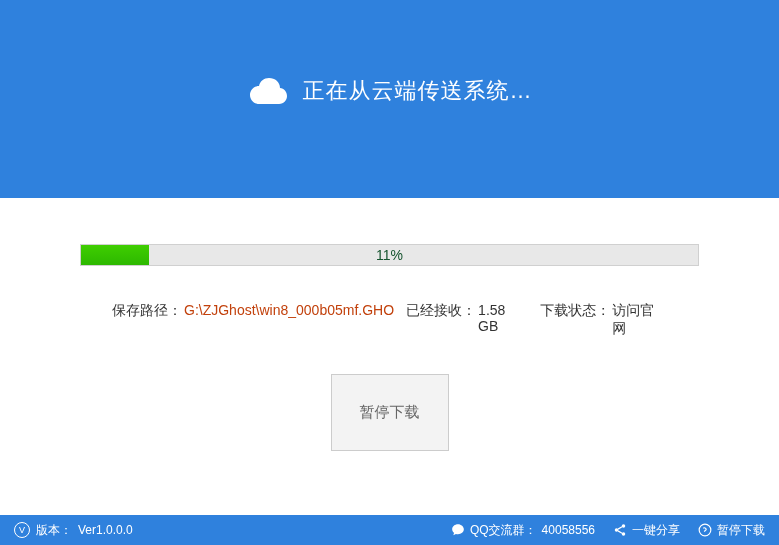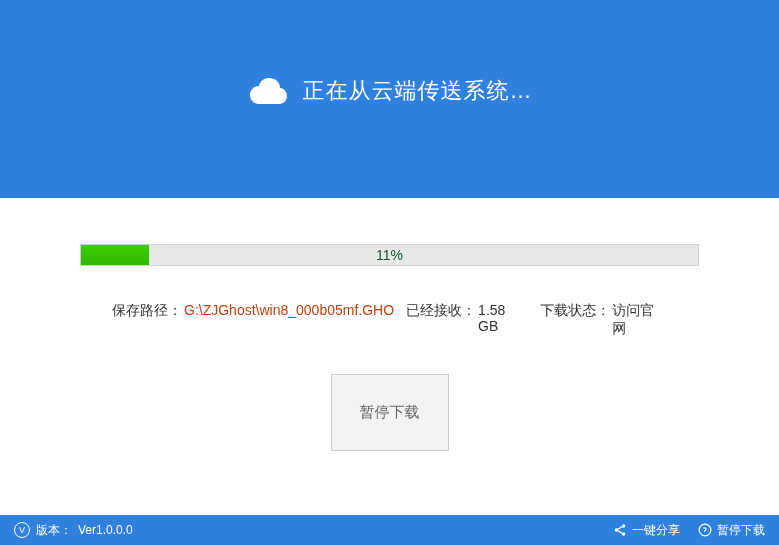--- a/index.html
+++ b/index.html
@@ -243,20 +243,27 @@
 
 <div class="footer">
   <div class="footer-left">
     <div class="v-icon">V</div>
     <span>版本：</span>
     <span>Ver1.0.0.0</span>
   </div>
   <div class="footer-right">
     <div class="footer-item">
       <svg viewBox="0 0 24 24" fill="#fff">
+        <path d="M12 2C6.5 2 2 5.8 2 10.5c0 2.5 1.3 4.7 3.3 6.2L4 21l4.5-2.3c1.1.3 2.3.5 3.5.5 5.5 0 10-3.8 10-8.5S17.5 2 12 2z"></path>
+      </svg>
+      <span>QQ交流群：</span>
+      <span>40058556</span>
+    </div>
+    <div class="footer-item">
+      <svg viewBox="0 0 24 24" fill="#fff">
         <circle cx="18" cy="5" r="3"></circle>
           <circle cx="6" cy="12" r="3"></circle>
           <circle cx="18" cy="19" r="3"></circle>
         <path stroke="#fff" stroke-width="2" d="M8.5 10.5l7-4M8.5 13.5l7 4"></path>
       </svg>
       <span>一键分享</span>
     </div>
     <div class="footer-item">
       <svg viewBox="0 0 24 24" fill="none" stroke="#fff" stroke-width="2">
         <circle cx="12" cy="12" r="10"></circle>

